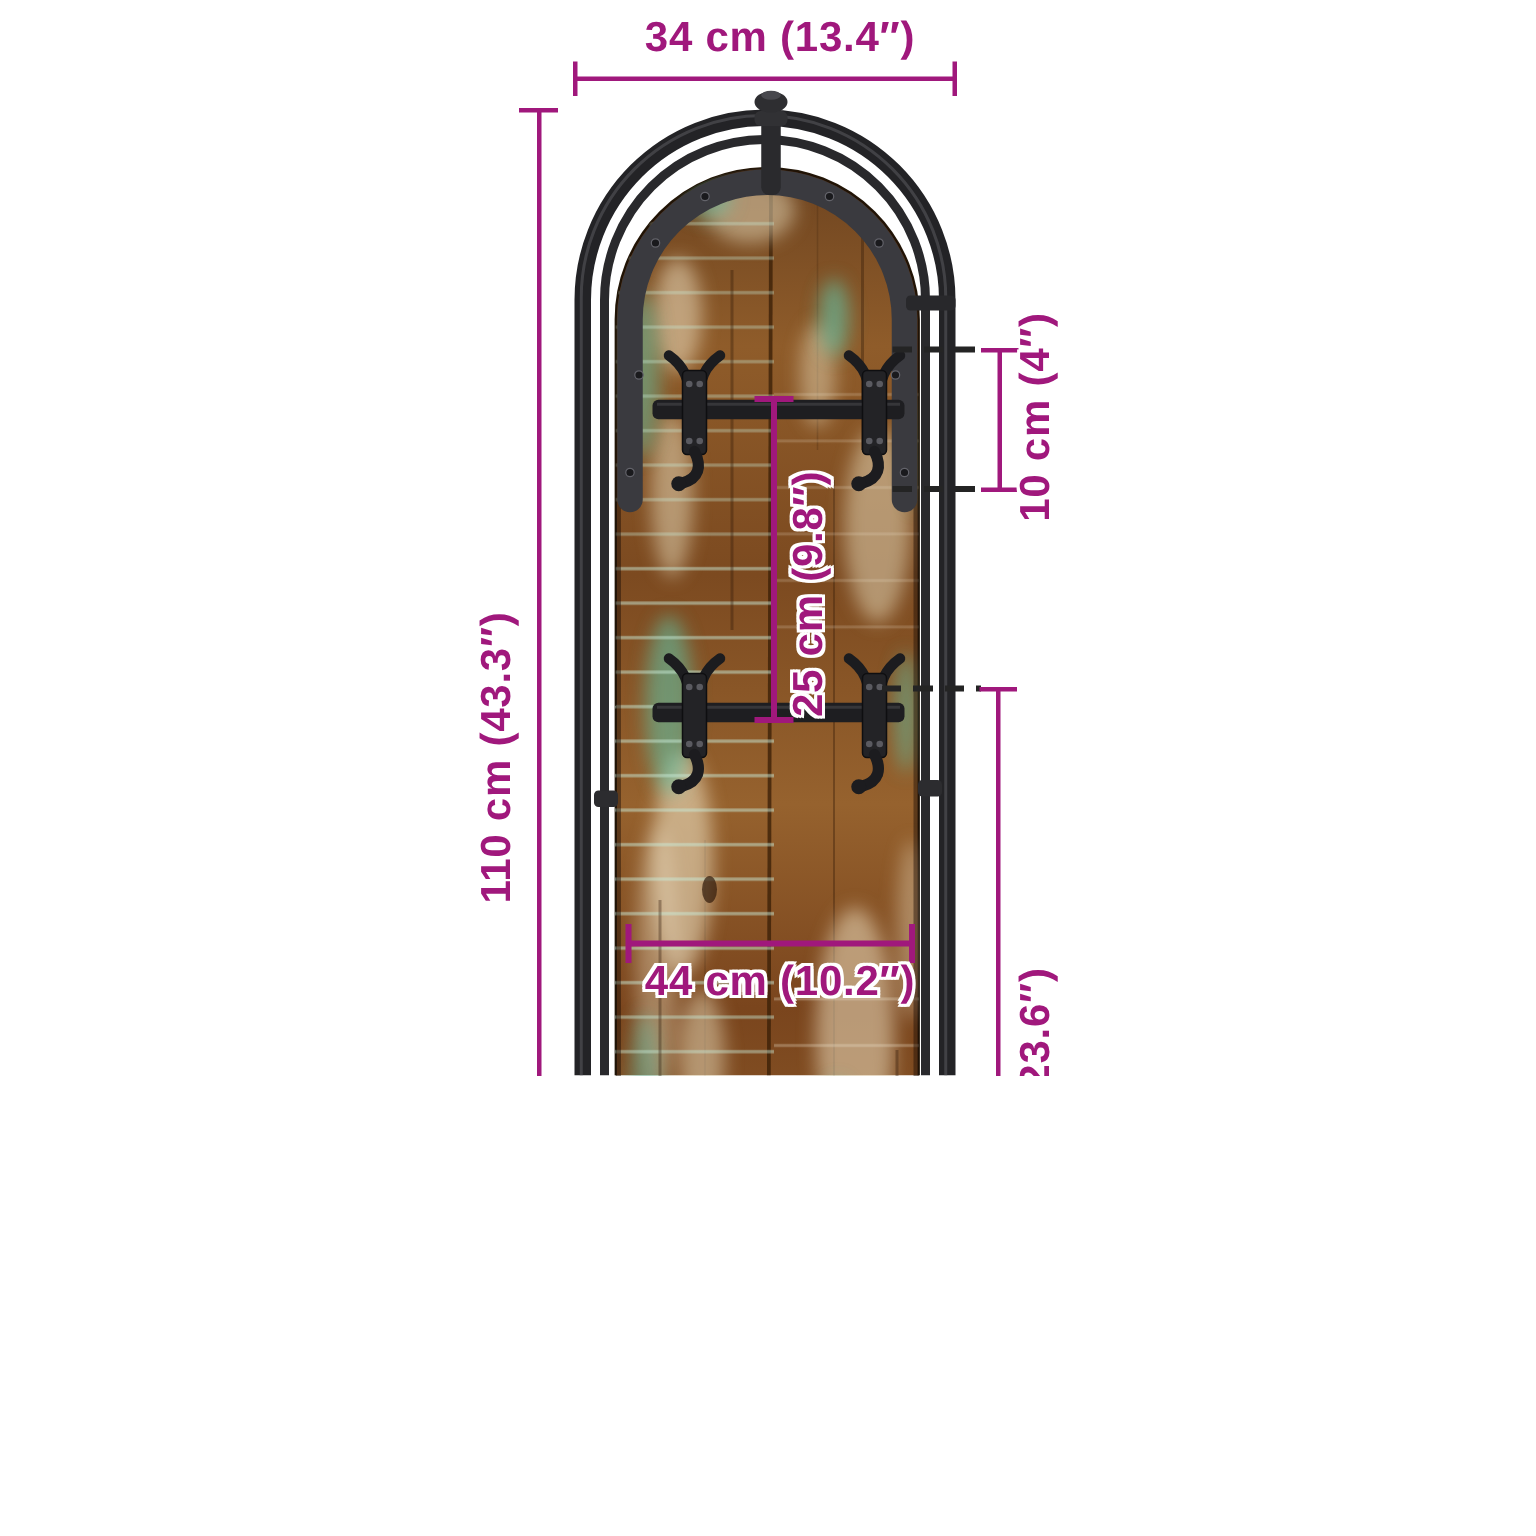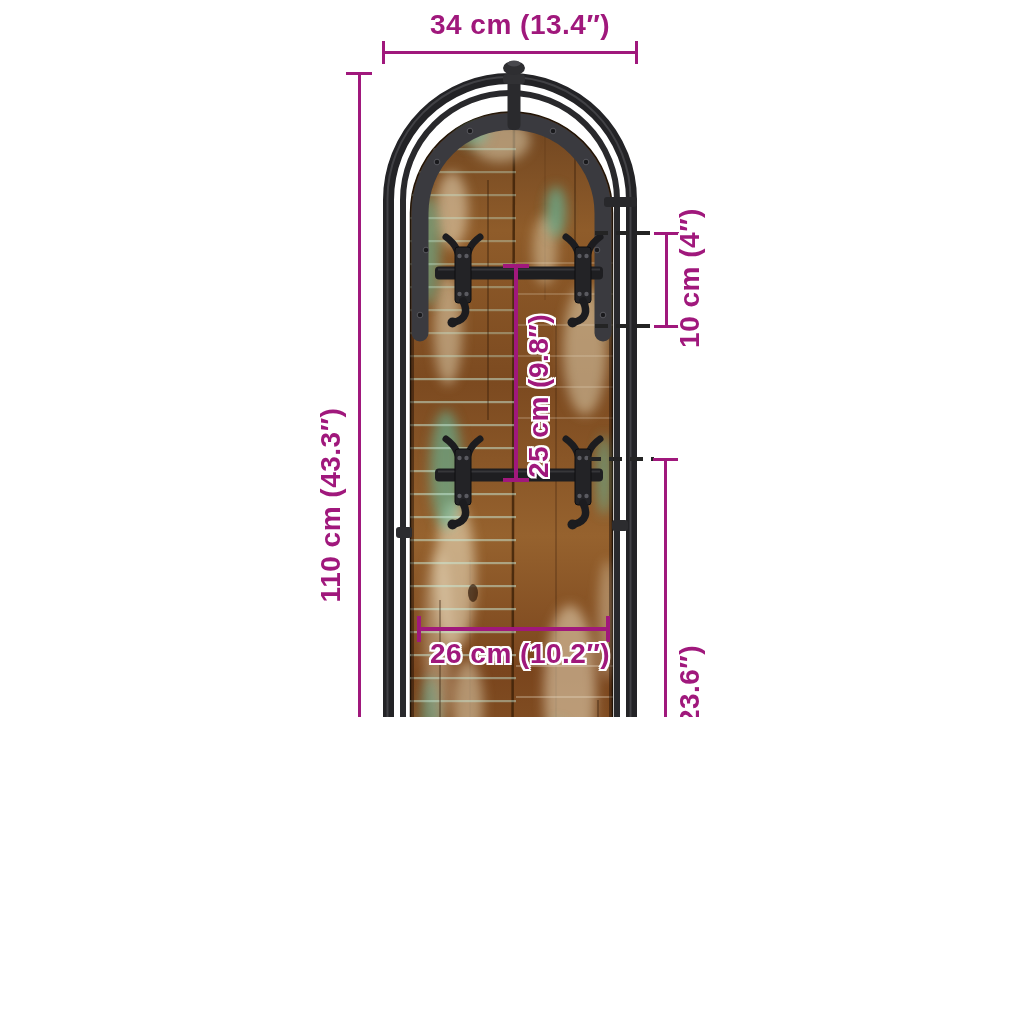--- a/index.html
+++ b/index.html
@@ -207,21 +207,21 @@
     <div class="dl" style="left:514px;top:266px;width:4px;height:214px"></div>
     <div class="dl" style="left:503px;top:264px;width:26px;height:4px"></div>
     <div class="dl" style="left:503px;top:478px;width:26px;height:4px"></div>
     <div class="dim-label rot" style="left:539px;top:396px">25 cm (9.8″)</div>
   </div>
 
   <div>
     <div class="dl" style="left:418px;top:627px;width:192px;height:4px"></div>
     <div class="dl" style="left:417px;top:616px;width:4px;height:26px"></div>
     <div class="dl" style="left:606px;top:616px;width:4px;height:26px"></div>
-    <div class="dim-label" style="left:520px;top:654px">26 cm (10.2″)</div>
+    <div class="dim-label" style="left:520px;top:654px">44 cm (10.2″)</div>
   </div>
 
   <div>
     <div class="dash" style="left:588px;top:457px;width:66px"></div>
     <div class="dash" style="left:520px;top:974px;width:136px"></div>
     <div class="dl" style="left:664px;top:459px;width:3px;height:518px"></div>
     <div class="dl" style="left:653px;top:458px;width:25px;height:3px"></div>
     <div class="dl" style="left:653px;top:974px;width:25px;height:3px"></div>
     <div class="dim-label rot" style="left:690px;top:735px">60 cm (23.6″)</div>
   </div>

